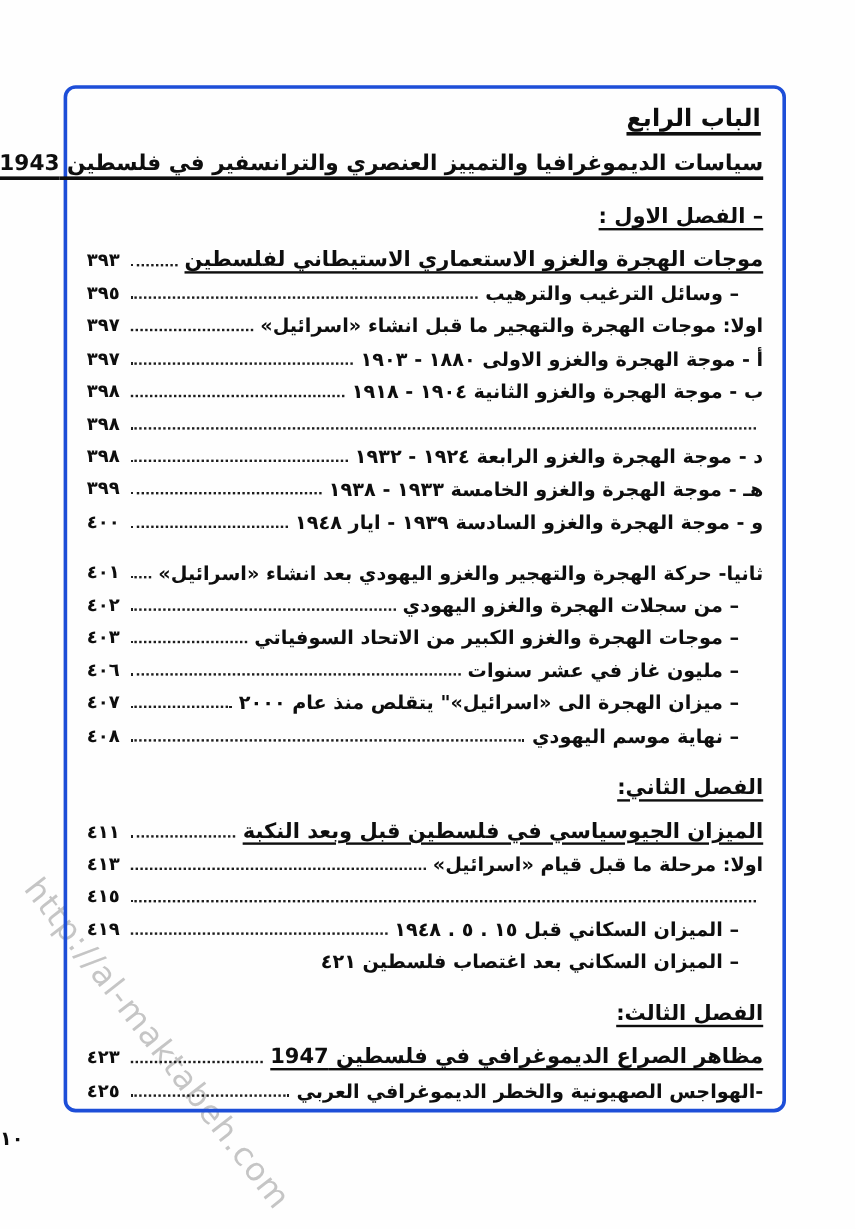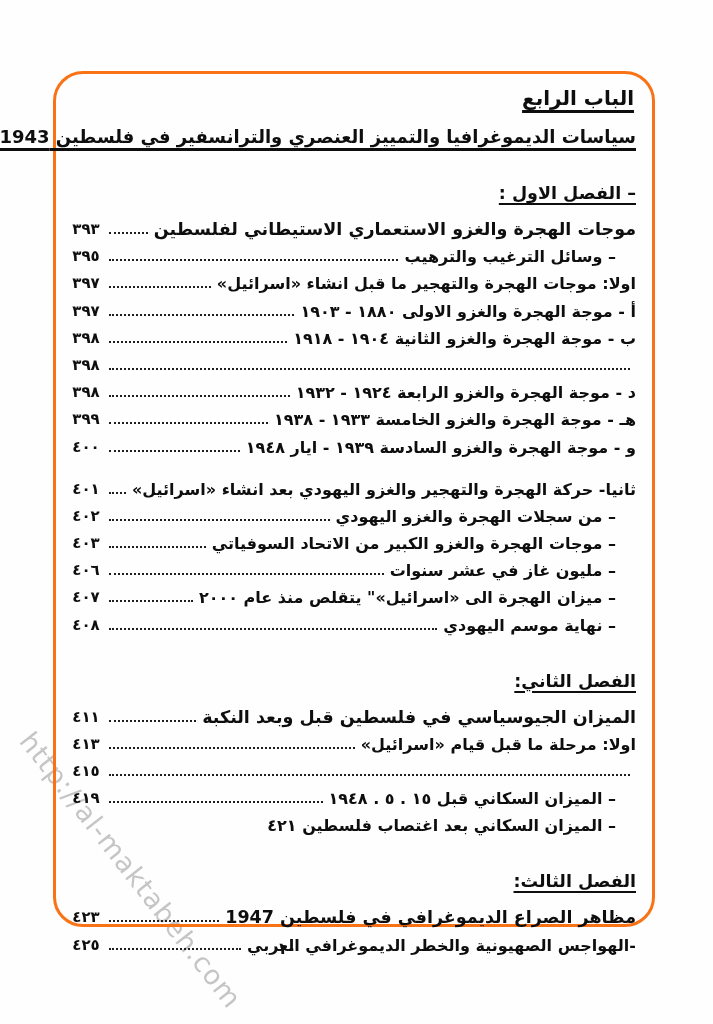--- a/index.html
+++ b/index.html
@@ -29,22 +29,22 @@
     white-space: nowrap;
     z-index: 1;
   }
 
   
   .frame {
     position: absolute;
     left: 53px; top: 71px;
     width: 602px; height: 856px;
     box-sizing: border-box;
-    border: 3px solid #f97316;
-    border-radius: 30px;
+    border: 3px solid #1d4ed8;
+    border-radius: 10px;
     padding: 12px 16px 0 14px;
     direction: rtl;
     z-index: 2;
     background: transparent;
   }
 
   .row {
     display: flex;
     align-items: flex-end;
     direction: rtl;
@@ -89,35 +89,36 @@
     margin: 0 0 7px 0;
   }
   .kind-chapter-heading .row-title {
     text-decoration: underline;
     text-decoration-thickness: 2.2px;
     text-underline-offset: 4px;
   }
 
   .kind-chapter-title { height: 29px; font-size: 17.5px; }
   .kind-chapter-title .row-title {
+    text-decoration: underline;
     text-decoration-thickness: 2.2px;
     text-underline-offset: 4px;
   }
 
   .kind-item, .kind-item-sub { height: 27.2px; font-size: 16px; }
   .kind-item-sub .row-title { margin-right: 20px; margin-top: 16px; }
 
   .sb-sm { margin-top: 15px; }
-  .sb-md { margin-top: 36px; }
+  .sb-md { margin-top: 24px; }
 
   .page-footer {
     position: absolute;
     top: 939px; left: 0;
     width: 574px;
-    text-align: center;
+    text-align: left;
     font-size: 16px;
     font-weight: 700;
     z-index: 2;
   }
 </style>
 </head>
 <body>
 
 <div class="scan-page">
   <div class="watermark">http://al-maktabeh.com</div>

